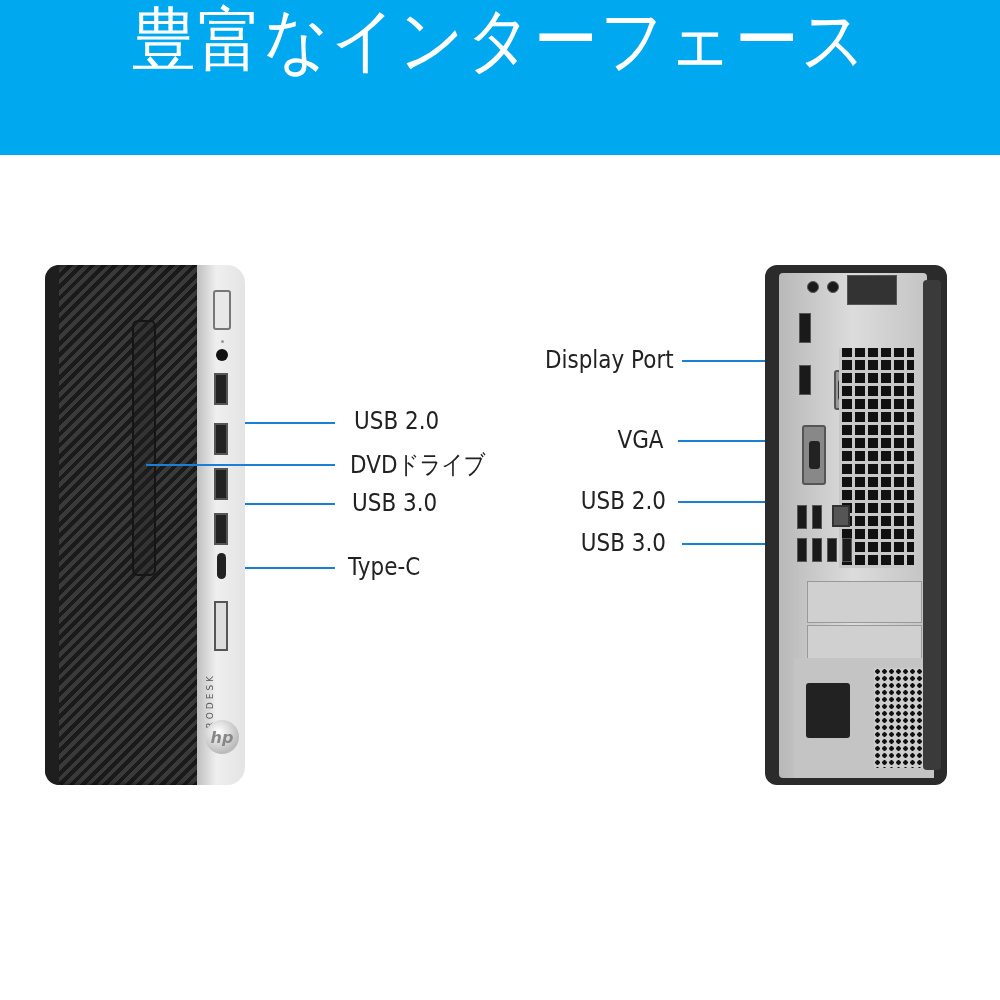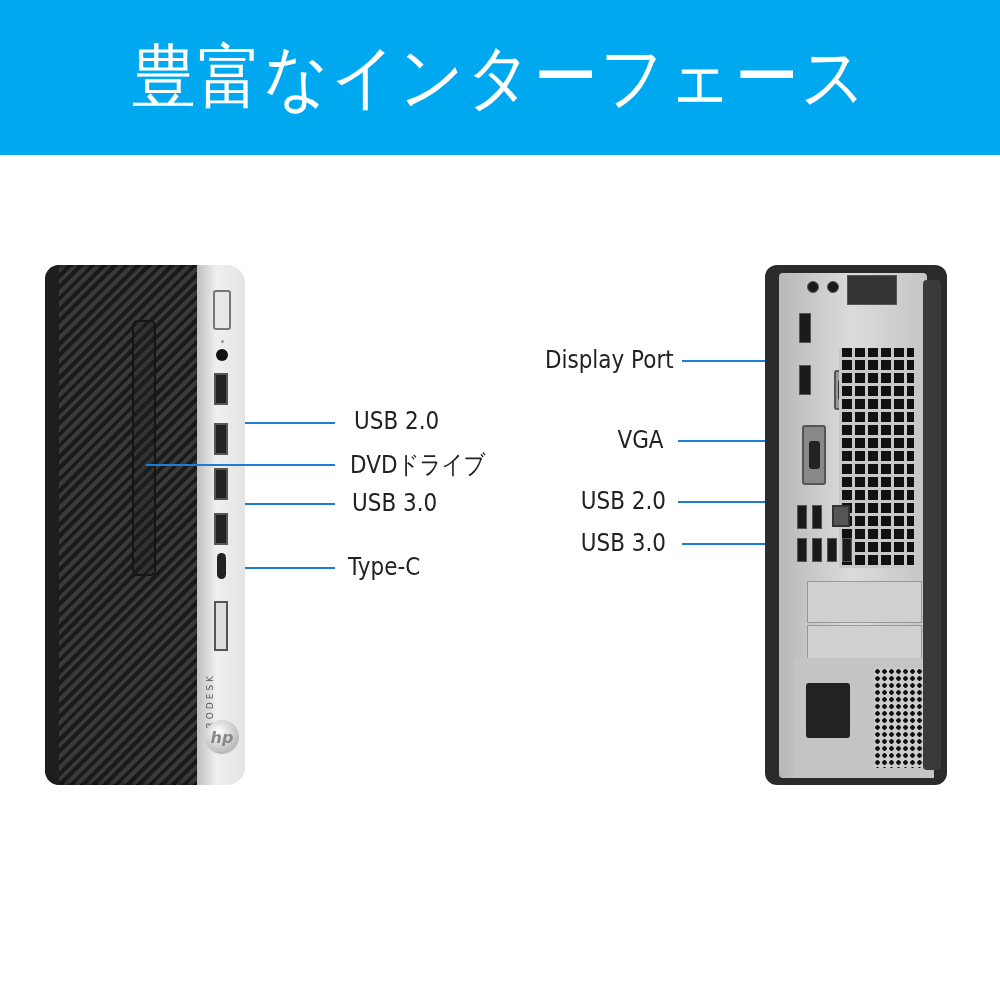--- a/index.html
+++ b/index.html
@@ -1,21 +1,21 @@
 <!DOCTYPE html>
 <html><head>
 <meta charset="utf-8">
 <style>
   * { box-sizing: border-box; margin: 0; padding: 0; }
   html, body { width: 1000px; height: 1000px; background: #ffffff; overflow: hidden; }
   body { position: relative; font-family: "DejaVu Sans", sans-serif; color: #222; }
 
   .banner {
     position: absolute; left: 0; top: 0; width: 1000px; height: 155px;
-    background: #00a8f0; display: flex; align-items: center; justify-content: center;
+    background: #00a8f0; display: flex; justify-content: center;
   }
   .banner-title {
     color: #fff; font-size: 64px; letter-spacing: 2px; font-weight: 400;
     font-family: "DejaVu Sans", sans-serif; transform: scaleY(1.1);
   }
 
   
   .front { position: absolute; left: 45px; top: 265px; width: 200px; height: 520px; }
   .front-grille {
     position: absolute; left: 0; top: 0; width: 152px; height: 520px;

